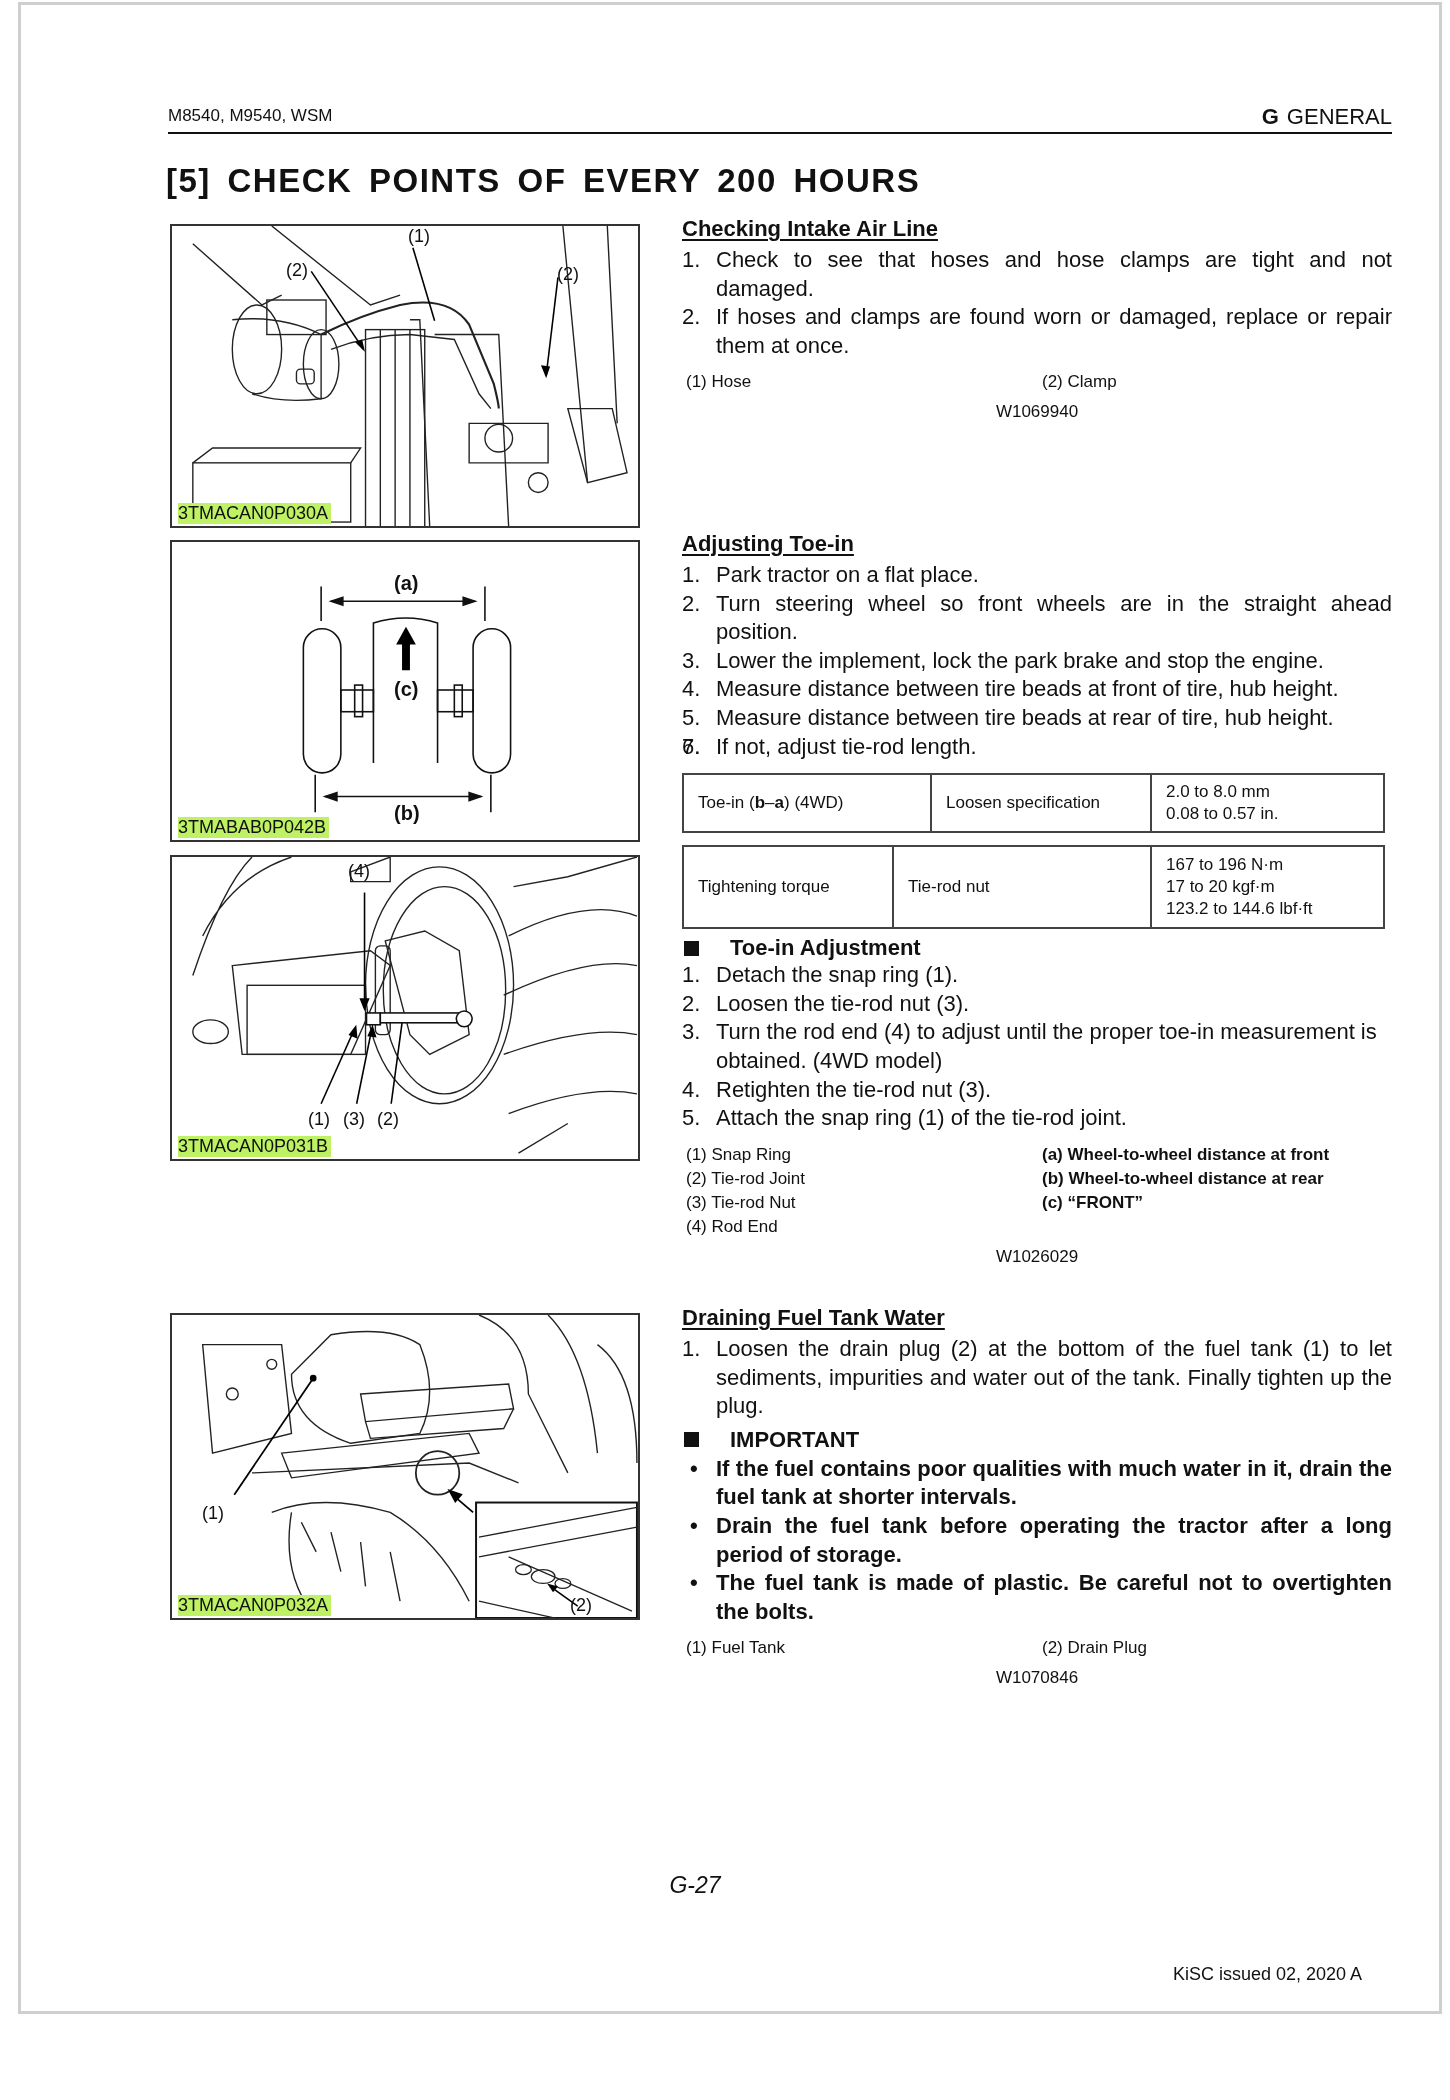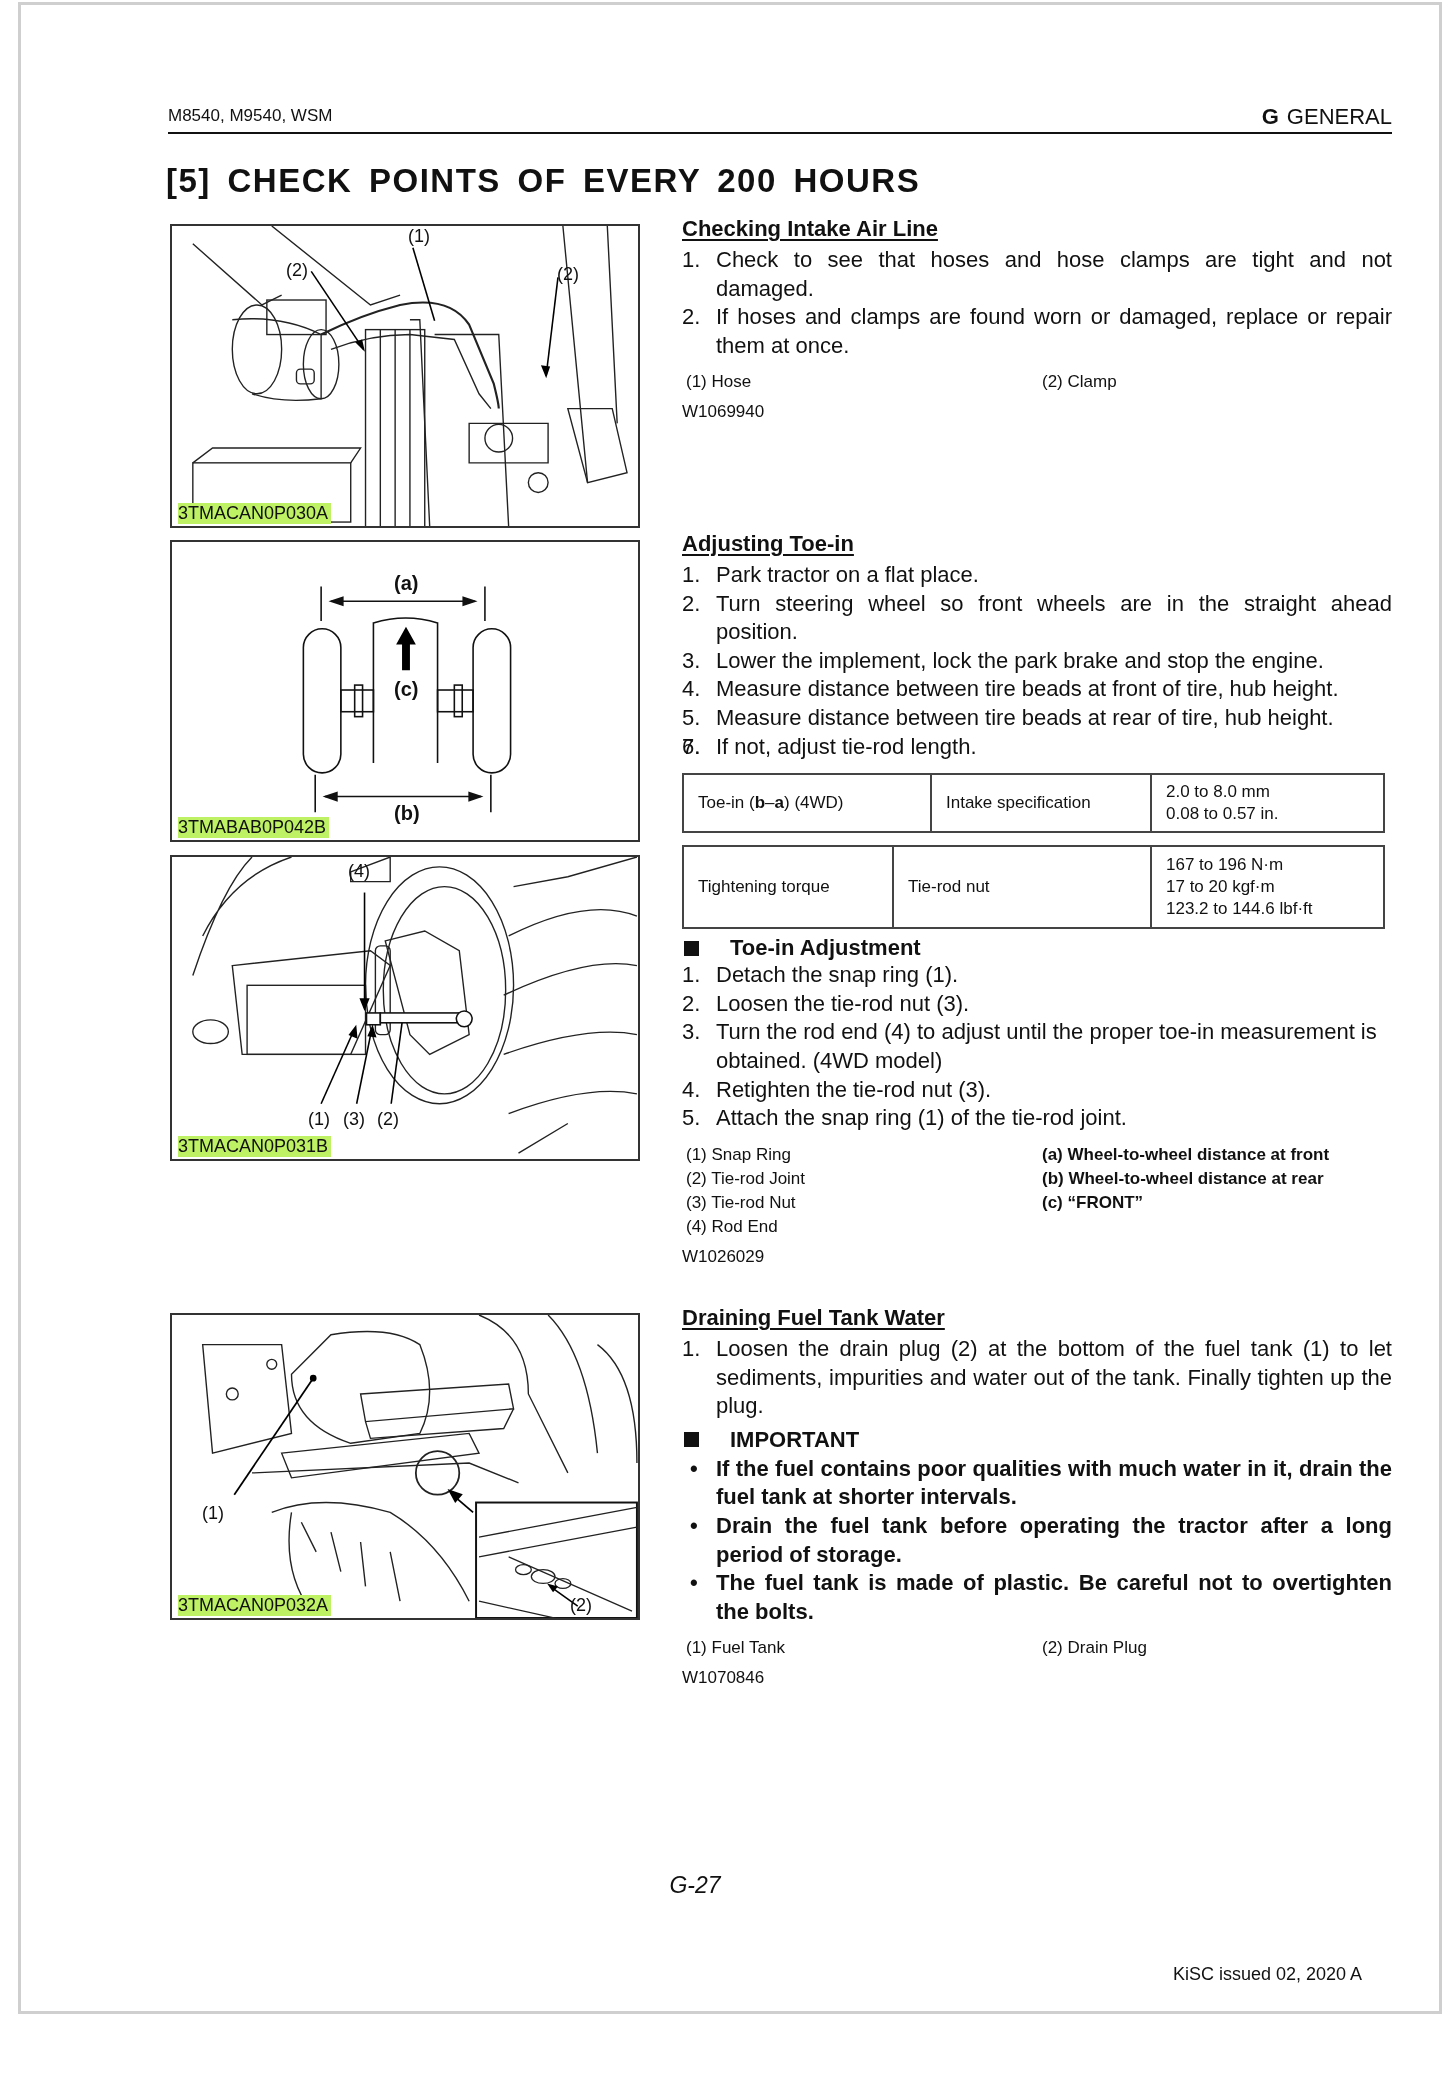--- a/index.html
+++ b/index.html
@@ -21,21 +21,21 @@
   .callout-bold { position: absolute; font-size: 20px; font-weight: bold; }
 
   .col { position: absolute; left: 682px; width: 710px; }
   .sec-head { font-size: 22px; font-weight: bold; text-decoration: underline; text-underline-offset: 3px; margin: 0; }
   ol.steps { list-style: none; margin: 4px 0 0 0; padding: 0; }
   ol.steps li { position: relative; padding-left: 34px; font-size: 22px; line-height: 28.6px; text-align: justify; }
   ol.steps li .num { position: absolute; left: 0; top: 0; }
   .legend { display: grid; grid-template-columns: 356px 1fr; font-size: 17px; line-height: 24px; margin-top: 10px; }
   .legend .item { padding-left: 4px; }
   .legend .bold { font-weight: bold; }
-  .code { text-align: left; font-size: 17px; margin-top: 8px; }
+  .code { text-align: center; font-size: 17px; margin-top: 8px; }
   .subhead { font-size: 22px; font-weight: bold; margin-top: 6px; display: flex; align-items: center; gap: 13px; }
   .sq { display: inline-block; width: 15px; height: 15px; background: #111; margin-right: 18px; margin-left: 2px; }
   ul.imp { list-style: none; margin: 2px 0 0 0; padding: 0; }
   ul.imp li { position: relative; padding-left: 34px; font-size: 22px; line-height: 28.6px; font-weight: bold; text-align: justify; }
   ul.imp li .bullet { position: absolute; left: 8px; top: 0; font-weight: bold; }
 
   table.spec { border-collapse: collapse; width: 703px; font-size: 17px; margin-top: 10px; }
   table.spec td { border: 2px solid #444; padding: 4px 14px; vertical-align: middle; line-height: 22px; }
   .page-num { left: 0; width: 1450px; text-align: center; top: 1872px; font-size: 23px; }
   .page-num span { margin-left: -60px; font-style: italic; }
@@ -219,21 +219,21 @@
     <li><span class="num">4.</span><span>Measure distance between tire beads at front of tire, hub height.</span></li>
     <li><span class="num">5.</span><span>Measure distance between tire beads at rear of tire, hub height.</span></li>
     <li><span class="num">6.</span></li>
     <li><span class="num">7.</span><span>If not, adjust tie-rod length.</span></li>
   </ol>
 
   <table class="spec" style="margin-top:12px;">
     <tbody>
         <tr style="height:58px;">
       <td style="width:218px;"><span>Toe-in (</span><b>b</b><span>–</span><b>a</b><span>) (4WD)</span></td>
-      <td style="width:190px;">Intake specification</td>
+      <td style="width:190px;">Loosen specification</td>
       <td>
             <div>2.0 to 8.0 mm</div>
             <div>0.08 to 0.57 in.</div>
           </td>
     </tr>
   </tbody>
     </table>
 
   <table class="spec" style="margin-top:12px;">
     <tbody>

